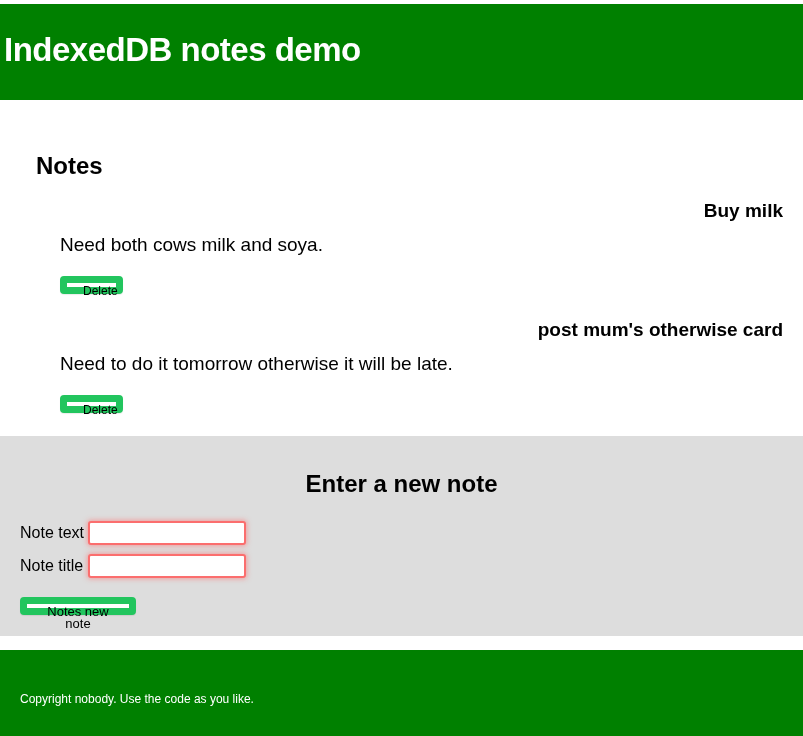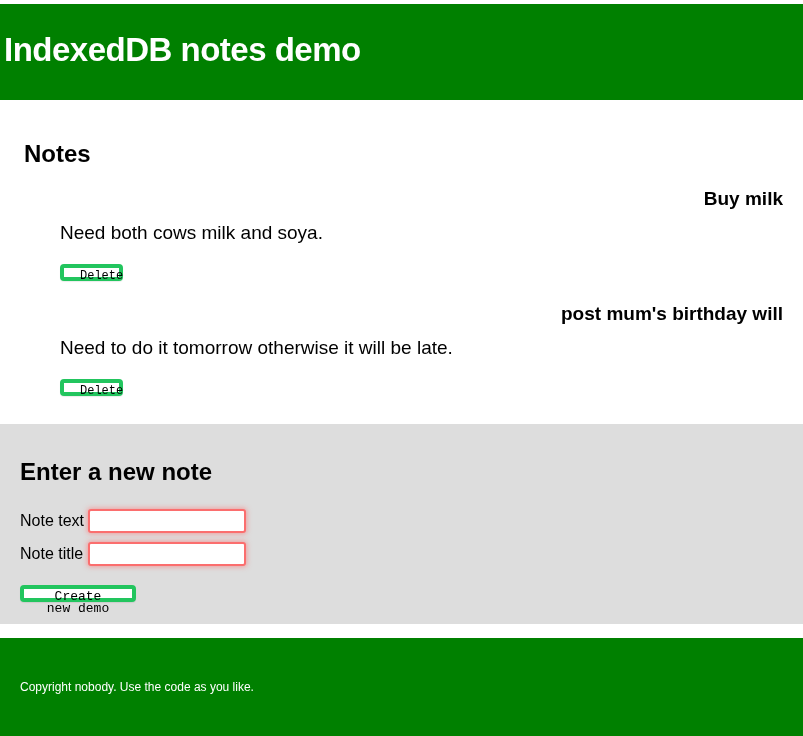--- a/index.html
+++ b/index.html
@@ -29,21 +29,21 @@
 
   
   main.notes-main {
     height: 320px;
     padding: 0 20px;
     background: #fff;
   }
   main.notes-main h2 {
     font-size: 24px;
     font-weight: bold;
-    margin: 4px;
+    margin: 16px;
     padding-top: 36px;
     margin-bottom: 20px;
   }
   ul.notes-list {
     list-style: none;
     margin: 0;
     padding: 0 0 0 40px;
   }
   ul.notes-list li { margin-bottom: 20px; }
   ul.notes-list h3 {
@@ -51,43 +51,44 @@
     font-weight: bold;
     margin: 0 0 12px 0;
     text-align: right;
   }
   ul.notes-list p {
     font-size: 19px;
     margin: 0 0 20px 0;
   }
   button.ui-btn {
     background: #fff;
-    border: 4px solid #22c55e;
+    border: 7px solid #22c55e;
     border-radius: 4px;
     box-shadow: 0 1px 1px rgba(0,0,0,0.08);
-    font-family: Liberation Mono, monospace;
+    font-family: Liberation Sans, sans-serif;
     font-size: 12px;
     color: #000;
     padding: 2px 16px;
     cursor: pointer;
   }
   button.delete-btn { width: 63px; height: 17px; line-height: 12px; }
 
   
   section.new-note {
     background: #dddddd;
     height: 200px;
     padding: 0 20px;
   }
   section.new-note h2 {
     font-size: 24px;
     font-weight: bold;
     margin: 0;
     padding-top: 34px;
     margin-bottom: 23px;
+    text-align: center;
   }
   .form-row {
     margin-bottom: 9px;
     height: 24px;
     display: flex;
     align-items: center;
   }
   .form-row label {
     font-size: 16px;
     width: 68px;
@@ -134,37 +135,37 @@
 
 <main class="notes-main">
   <h2>Notes</h2>
   <ul class="notes-list">
     <li>
       <h3>Buy milk</h3>
       <p>Need both cows milk and soya.</p>
       <button class="ui-btn delete-btn">Delete</button>
     </li>
     <li>
-      <h3>post mum's birthday will</h3>
+      <h3>post mum's otherwise card</h3>
       <p>Need to do it tomorrow otherwise it will be late.</p>
       <button class="ui-btn delete-btn">Delete</button>
     </li>
   </ul>
 </main>
 
 <section class="new-note">
   <h2>Enter a new note</h2>
   <form>
     <div class="form-row">
       <label>Note text</label>
       <input type="text" value="" style="">
     </div>
     <div class="form-row">
       <label>Note title</label>
       <input type="text" value="" style="">
     </div>
-    <button class="ui-btn create-btn">Create new demo</button>
+    <button class="ui-btn create-btn">Notes new note</button>
   </form>
 </section>
 
 <footer class="app-footer">
   <p>Copyright nobody. Use the code as you like.</p>
 </footer>
 
 </body></html>

